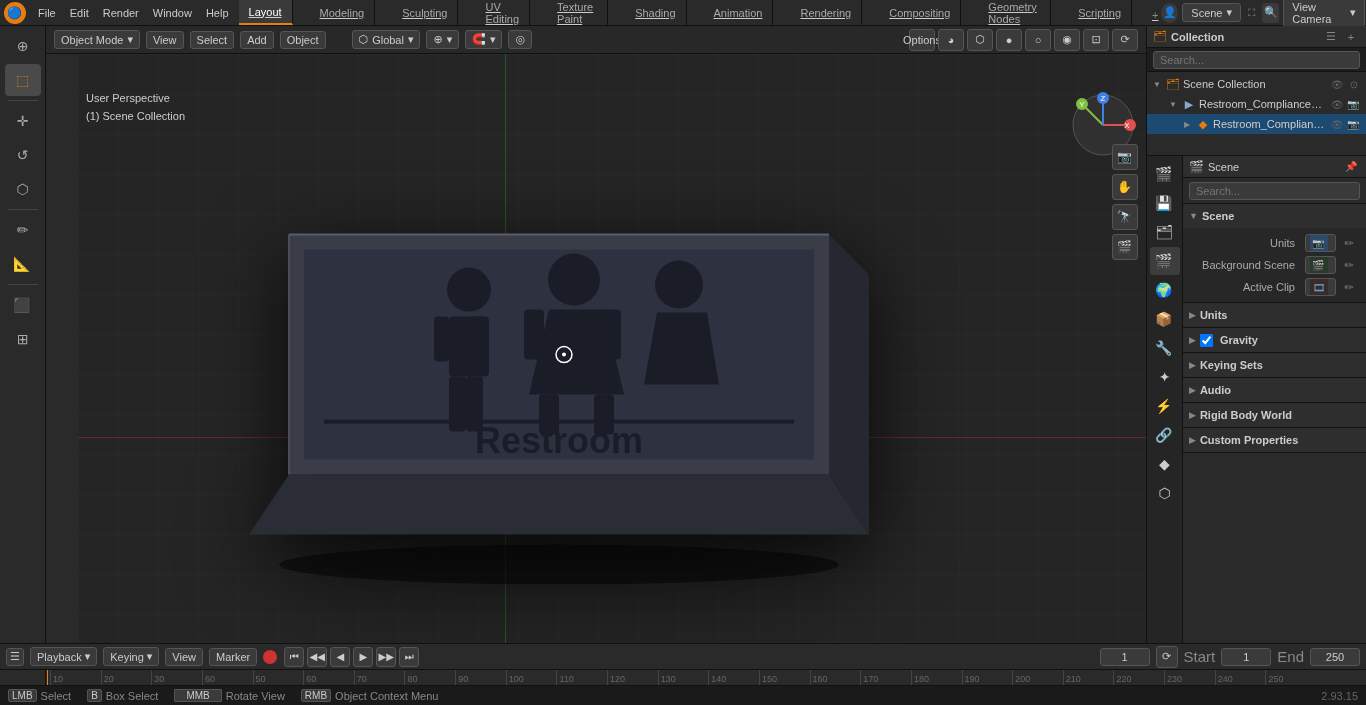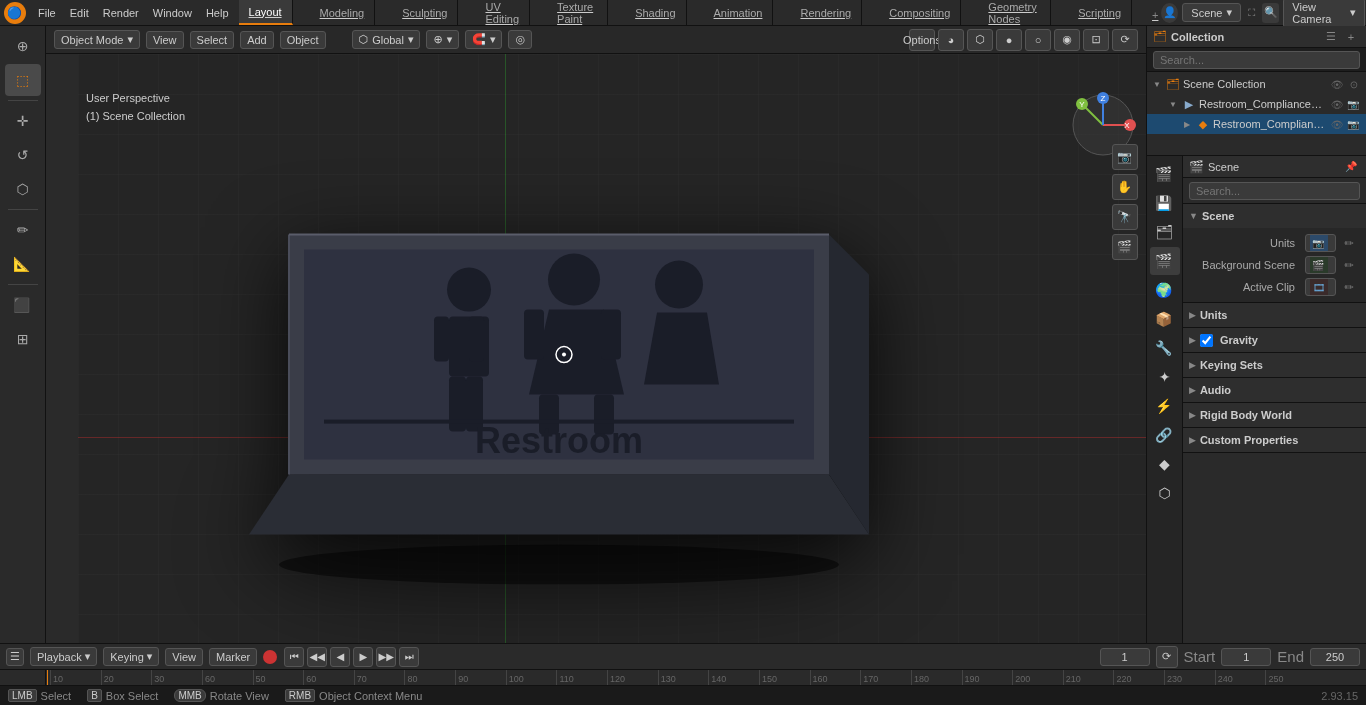--- a/index.html
+++ b/index.html
@@ -1043,21 +1043,21 @@
 <div class="status-bar">
   <div class="status-item">
     <span style="background:#3a3a3a;border:1px solid #555;border-radius:2px;padding:0 3px;font-size:10px;color:#ccc;">LMB</span>
     <span>Select</span>
   </div>
   <div class="status-item">
     <span style="background:#3a3a3a;border:1px solid #555;border-radius:2px;padding:0 3px;font-size:10px;color:#ccc;">B</span>
     <span>Box Select</span>
   </div>
   <div class="status-item">
-    <span style="background:#3a3a3a;border:1px solid #555;border-radius:6px;padding:0 3px;font-size:10px;color:#ccc;">MMB</span>
+    <span style="background:#3a3a3a;border:1px solid #555;border-radius:1px;padding:0 11px;font-size:10px;color:#ccc;">MMB</span>
     <span>Rotate View</span>
   </div>
   <div class="status-item">
     <span style="background:#3a3a3a;border:1px solid #555;border-radius:2px;padding:0 3px;font-size:10px;color:#ccc;">RMB</span>
     <span>Object Context Menu</span>
   </div>
   <span class="status-version">2.93.15</span>
 </div>
 
 </body></html>

